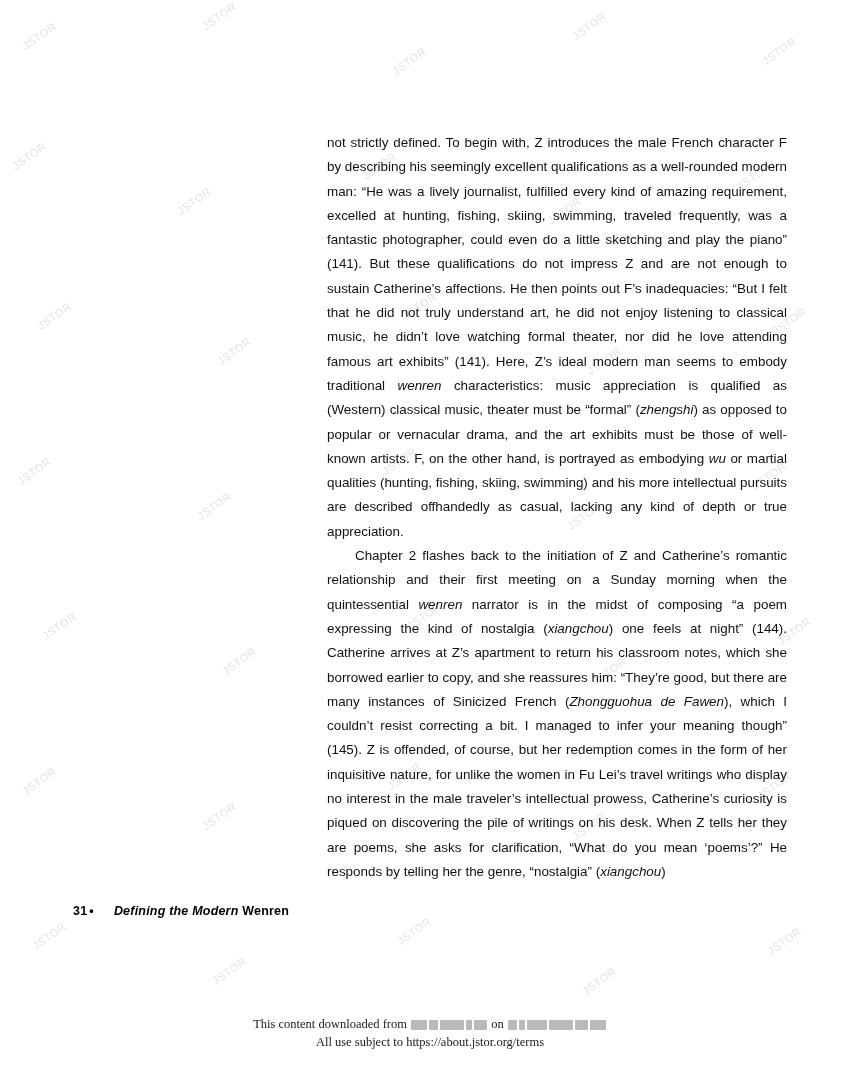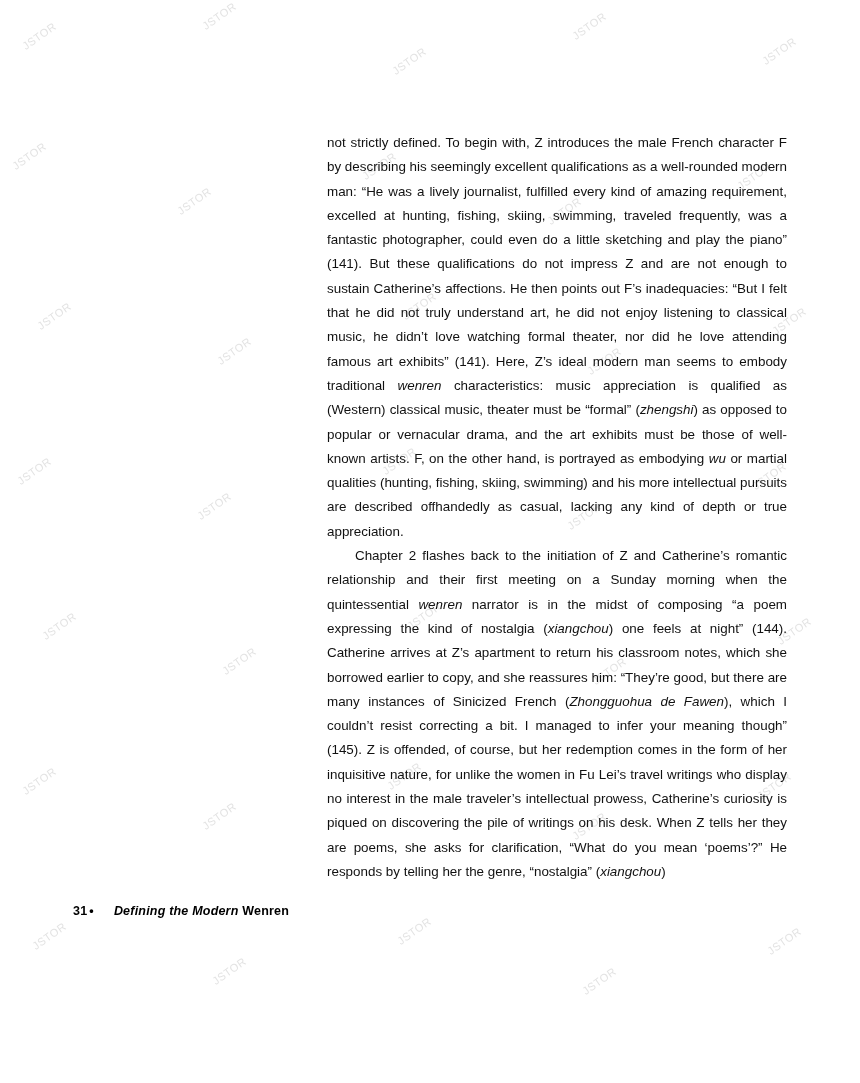--- a/index.html
+++ b/index.html
@@ -168,15 +168,19 @@
       <p>not strictly defined. To begin with, Z introduces the male French character F by describing his seemingly excellent qualifications as a well-rounded modern man: “He was a lively journalist, fulfilled every kind of amazing requirement, excelled at hunting, fishing, skiing, swimming, traveled frequently, was a fantastic photographer, could even do a little sketching and play the piano” (141). But these qualifications do not impress Z and are not enough to sustain Catherine’s affections. He then points out F’s inadequacies: “But I felt that he did not truly understand art, he did not enjoy listening to classical music, he didn’t love watching formal theater, nor did he love attending famous art exhibits” (141). Here, Z’s ideal modern man seems to embody traditional <i>wenren</i> characteristics: music appreciation is qualified as (Western) classical music, theater must be “formal” (<i>zhengshi</i>) as opposed to popular or vernacular drama, and the art exhibits must be those of well-known artists. F, on the other hand, is portrayed as embodying <i>wu</i> or martial qualities (hunting, fishing, skiing, swimming) and his more intellectual pursuits are described offhandedly as casual, lacking any kind of depth or true appreciation.</p>
       <p class="indent">Chapter 2 flashes back to the initiation of Z and Catherine’s romantic relationship and their first meeting on a Sunday morning when the quintessential <i>wenren</i> narrator is in the midst of composing “a poem expressing the kind of nostalgia (<i>xiangchou</i>) one feels at night” (144). Catherine arrives at Z’s apartment to return his classroom notes, which she borrowed earlier to copy, and she reassures him: “They’re good, but there are many instances of Sinicized French (<i>Zhongguohua de Fawen</i>), which I couldn’t resist correcting a bit. I managed to infer your meaning though” (145). Z is offended, of course, but her redemption comes in the form of her inquisitive nature, for unlike the women in Fu Lei’s travel writings who display no interest in the male traveler’s intellectual prowess, Catherine’s curiosity is piqued on discovering the pile of writings on his desk. When Z tells her they are poems, she asks for clarification, “What do you mean ‘poems’?” He responds by telling her the genre, “nostalgia” (<i>xiangchou</i>)</p>
     </div>
   </div>
 
   <div class="folio">
     <span>31</span><span class="bullet">•</span><span class="ital">Defining the Modern</span>&nbsp;<span>Wenren</span>
   </div>
 
   <div class="jstor-footer">
+    <div>
+      <span>This content downloaded from </span><span class="redacted"><span class="s1"></span><span class="s2"></span><span class="s3"></span><span class="s4"></span><span class="s5"></span></span><span> on </span><span class="redacted"><span class="s2"></span><span class="s4"></span><span class="s6"></span><span class="s3"></span><span class="s5"></span><span class="s1"></span></span>
+    </div>
+    <div class="footer-line2">All use subject to https://about.jstor.org/terms</div>
   </div>
 
 </div>
 
 </body></html>

